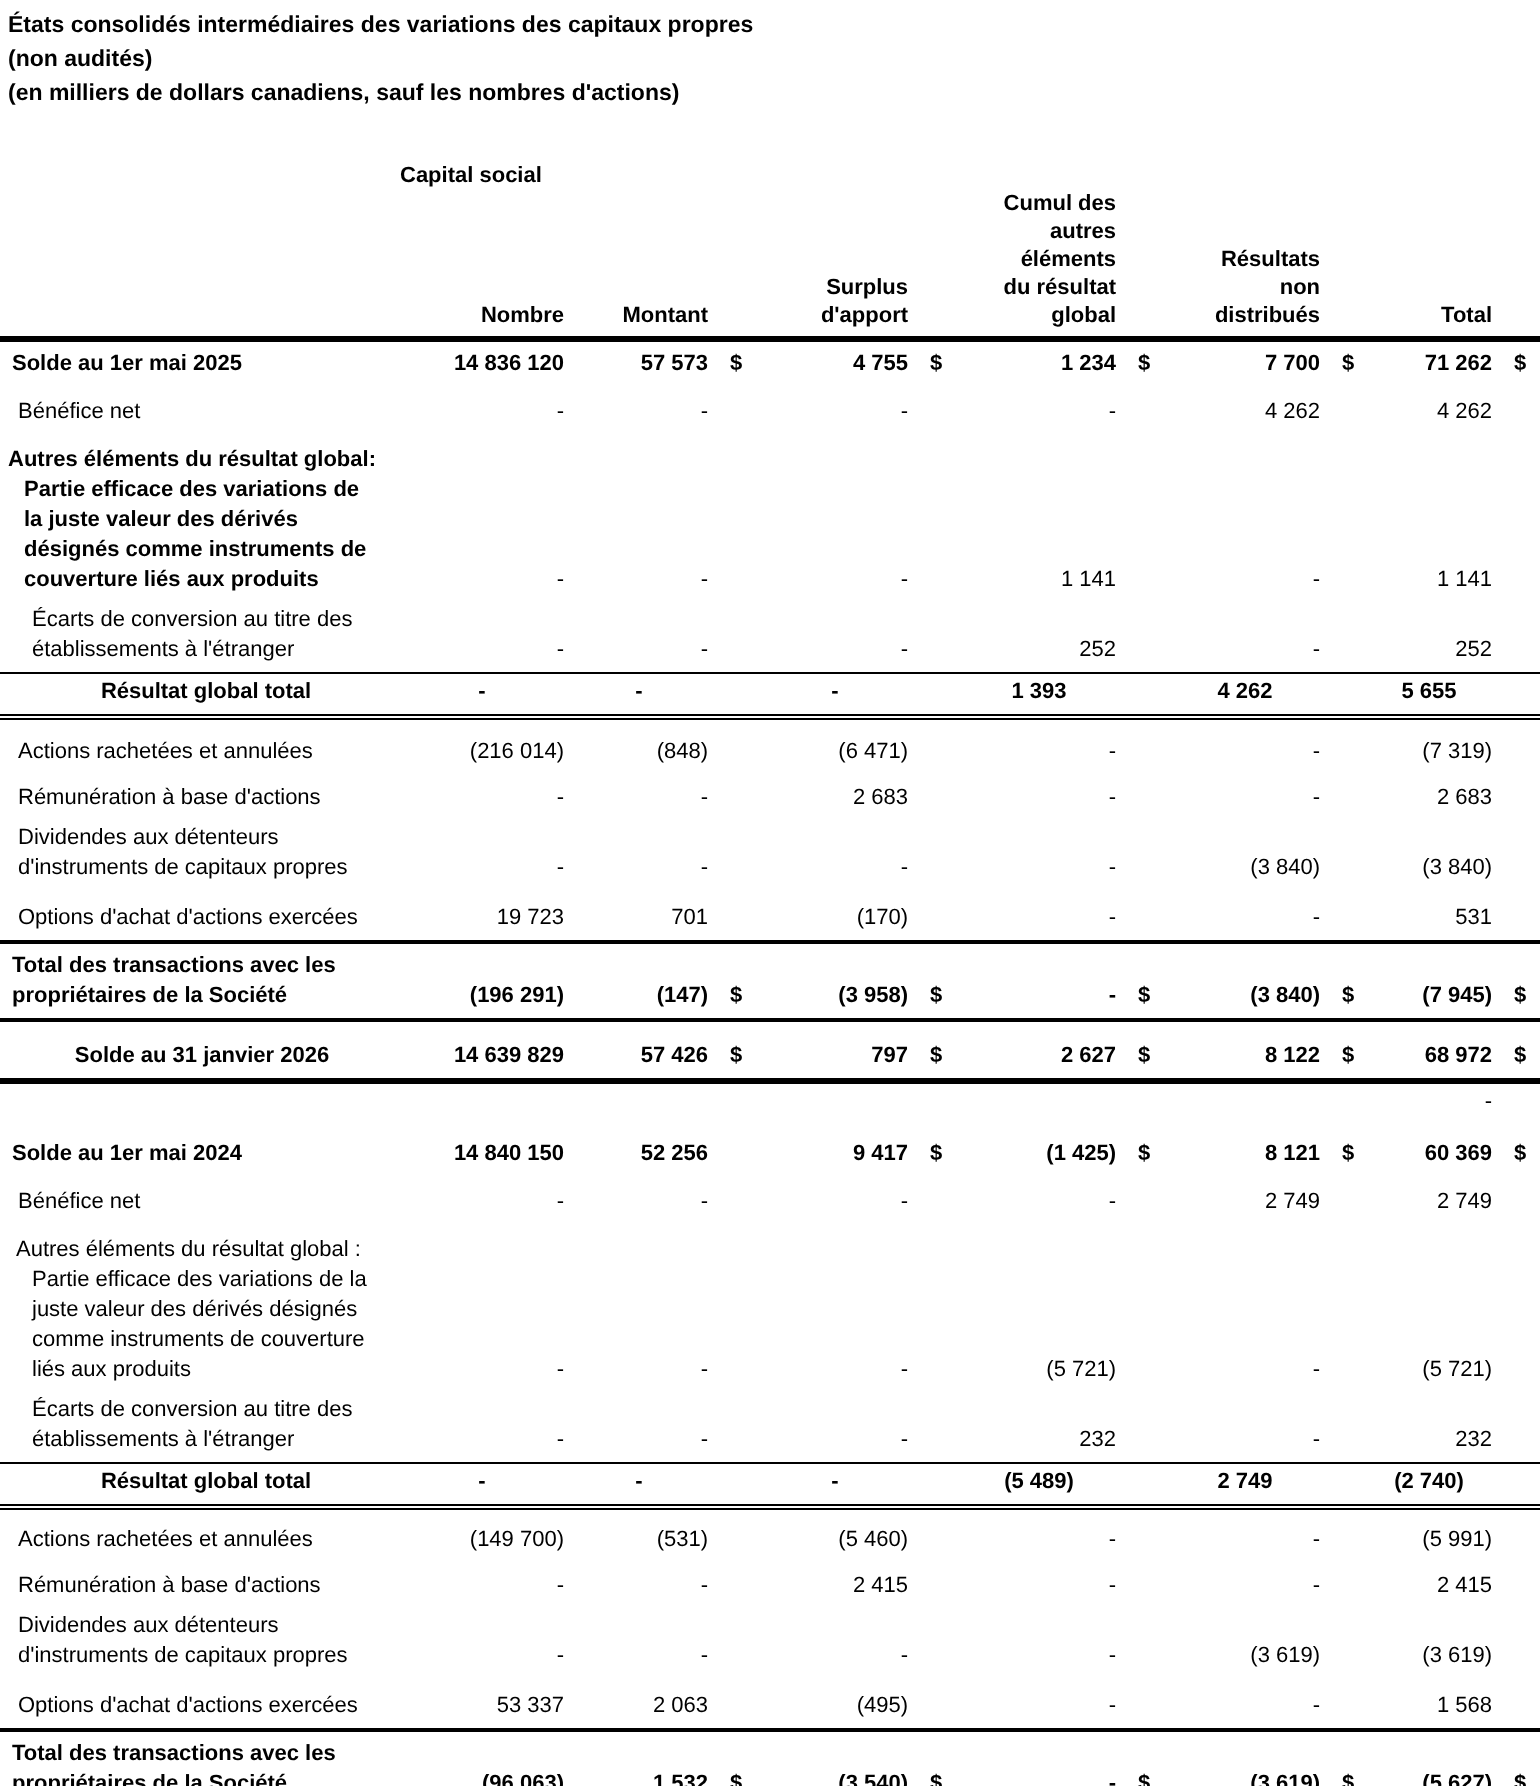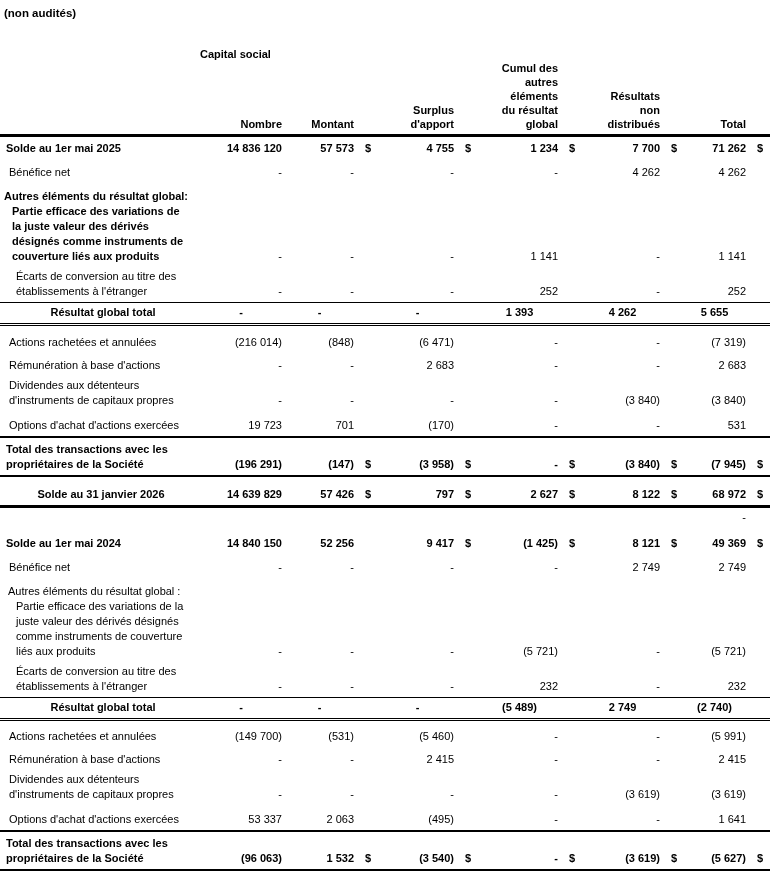--- a/index.html
+++ b/index.html
@@ -67,21 +67,23 @@
   tr.trans-total td { border-top: 2px solid #000; border-bottom: 2px solid #000; }
   tr.closing td { border-bottom: 3px solid #000; }
   tr.spacer td { height: 16px; }
 </style>
 </head>
 <body>
 
 <div class="page">
 
   <div class="doc-title">
+    <div>États consolidés intermédiaires des variations des capitaux propres</div>
     <div>(non audités)</div>
+    <div>(en milliers de dollars canadiens, sauf les nombres d'actions)</div>
   </div>
 
   <table class="equity">
     <colgroup>
       <col class="c-lbl">
         <col class="c-nombre">
         <col class="c-montant">
         <col class="c-d1">
       <col class="c-surplus">
         <col class="c-d2">
@@ -298,21 +300,21 @@
           <td class="lbl" style="padding-left: 6px;">Solde au 1er mai 2024</td>
           <td class="num">14 840 150</td>
           <td class="num">52 256</td>
           <td class="dol"></td>
           <td class="num">9 417</td>
           <td class="dol">$</td>
           <td class="num">(1 425)</td>
           <td class="dol">$</td>
           <td class="num">8 121</td>
           <td class="dol">$</td>
-          <td class="num">49 369</td>
+          <td class="num">60 369</td>
           <td class="dol">$</td>
         </tr>
         <tr class="row" style="--gap: 4px;">
           <td class="lbl" style="padding-left: 9px;">Bénéfice net</td>
           <td class="num">-</td>
           <td class="num">-</td>
           <td class="dol"></td>
           <td class="num">-</td>
           <td class="dol"></td>
           <td class="num">-</td>
@@ -416,21 +418,21 @@
           <td class="lbl" style="padding-left: 9px;">Options d'achat d'actions exercées</td>
           <td class="num">53 337</td>
           <td class="num">2 063</td>
           <td class="dol"></td>
           <td class="num">(495)</td>
           <td class="dol"></td>
           <td class="num">-</td>
           <td class="dol"></td>
           <td class="num">-</td>
           <td class="dol"></td>
-          <td class="num">1 641</td>
+          <td class="num">1 568</td>
           <td class="dol"></td>
         </tr>
         <tr class="trans-total bold" style="--gap: 2px;">
           <td class="lbl" style="padding-left: 6px;">Total des transactions avec les
 propriétaires de la Société</td>
           <td class="num">(96 063)</td>
           <td class="num">1 532</td>
           <td class="dol">$</td>
           <td class="num">(3 540)</td>
           <td class="dol">$</td>

